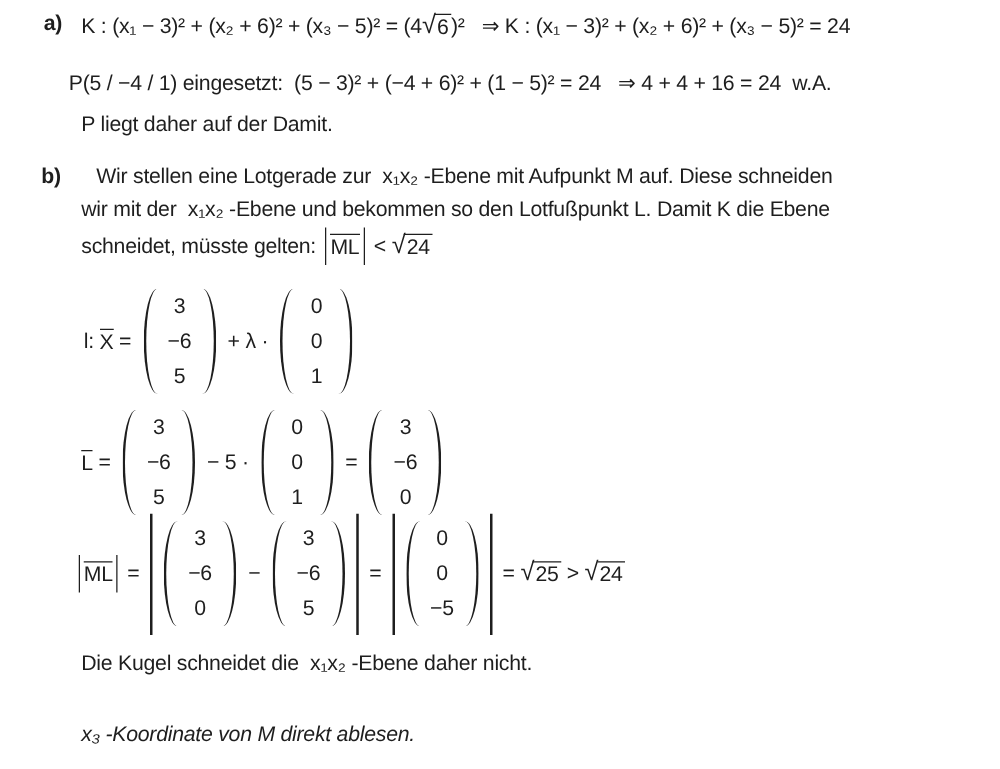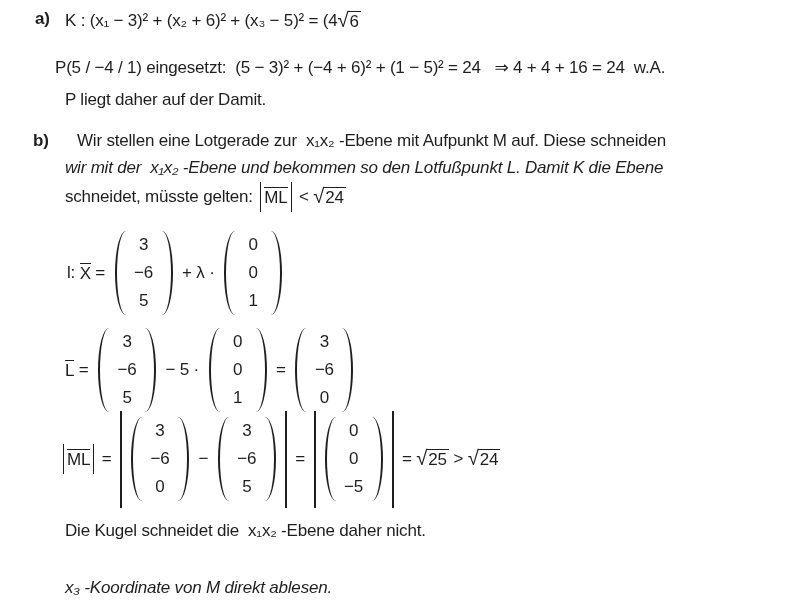--- a/index.html
+++ b/index.html
@@ -59,32 +59,32 @@
   .tb { display: inline-block; width: 0; height: 97px; border-left: 2px solid currentColor; margin: 0 4px; }
 </style>
 </head>
 <body>
 
 <div id="page">
 
   <div class="abs bold" style="left:35px; top:9px;">a)</div>
 
   <div class="abs mrow" style="left:65px; top:6px; height:30px;">
-    <span>K : (x₁ − 3)² + (x₂ + 6)² + (x₃ − 5)² = (4</span><span class="sqrt"><span class="rsign">√</span><span class="rad">6</span></span>
+    <span>K : (x₁ − 3)² + (x₂ + 6)² + (x₃ − 5)² = (4</span><span class="sqrt"><span class="rsign">√</span><span class="rad">6</span></span><span>)²   ⇒ K : (x₁ − 3)² + (x₂ + 6)² + (x₃ − 5)² = 24</span>
   </div>
 
   <div class="abs mrow" style="left:55px; top:52px; height:30px;">P(5 / −4 / 1) eingesetzt:  (5 − 3)² + (−4 + 6)² + (1 − 5)² = 24   ⇒ 4 + 4 + 16 = 24  w.A.</div>
 
   <div class="abs" style="left:65px; top:90px;">P liegt daher auf der Damit.</div>
 
   <div class="abs bold" style="left:33px; top:131px;">b)</div>
 
   <div class="abs" style="left:65px; top:131px; white-space:pre;margin-left:12px;">Wir stellen eine Lotgerade zur  x₁x₂ -Ebene mit Aufpunkt M auf. Diese schneiden</div>
 
-  <div class="abs" style="left:65px; top:158px; white-space:pre;font-style:italic;">wir mit der  x₁x₂ -Ebene und bekommen so den Lotfußpunkt L. Damit K die Ebene</div>
+  <div class="abs" style="left:65px; top:158px; white-space:pre;">wir mit der  x₁x₂ -Ebene und bekommen so den Lotfußpunkt L. Damit K die Ebene</div>
 
   <div class="abs mrow" style="left:65px; top:181px; height:32px;">
     <span>schneidet, müsste gelten: </span><span class="sb"></span><span class="ol">ML</span><span class="sb"></span><span> &lt; </span><span class="sqrt"><span class="rsign">√</span><span class="rad">24</span></span>
   </div>
 
   <div class="abs mrow" style="left:67px; top:226px; height:94px;">
     <span>l: </span><span class="ol">X</span><span> = </span>
     <span class="vec">
       <span class="pl"></span>
       <span class="vcol">

